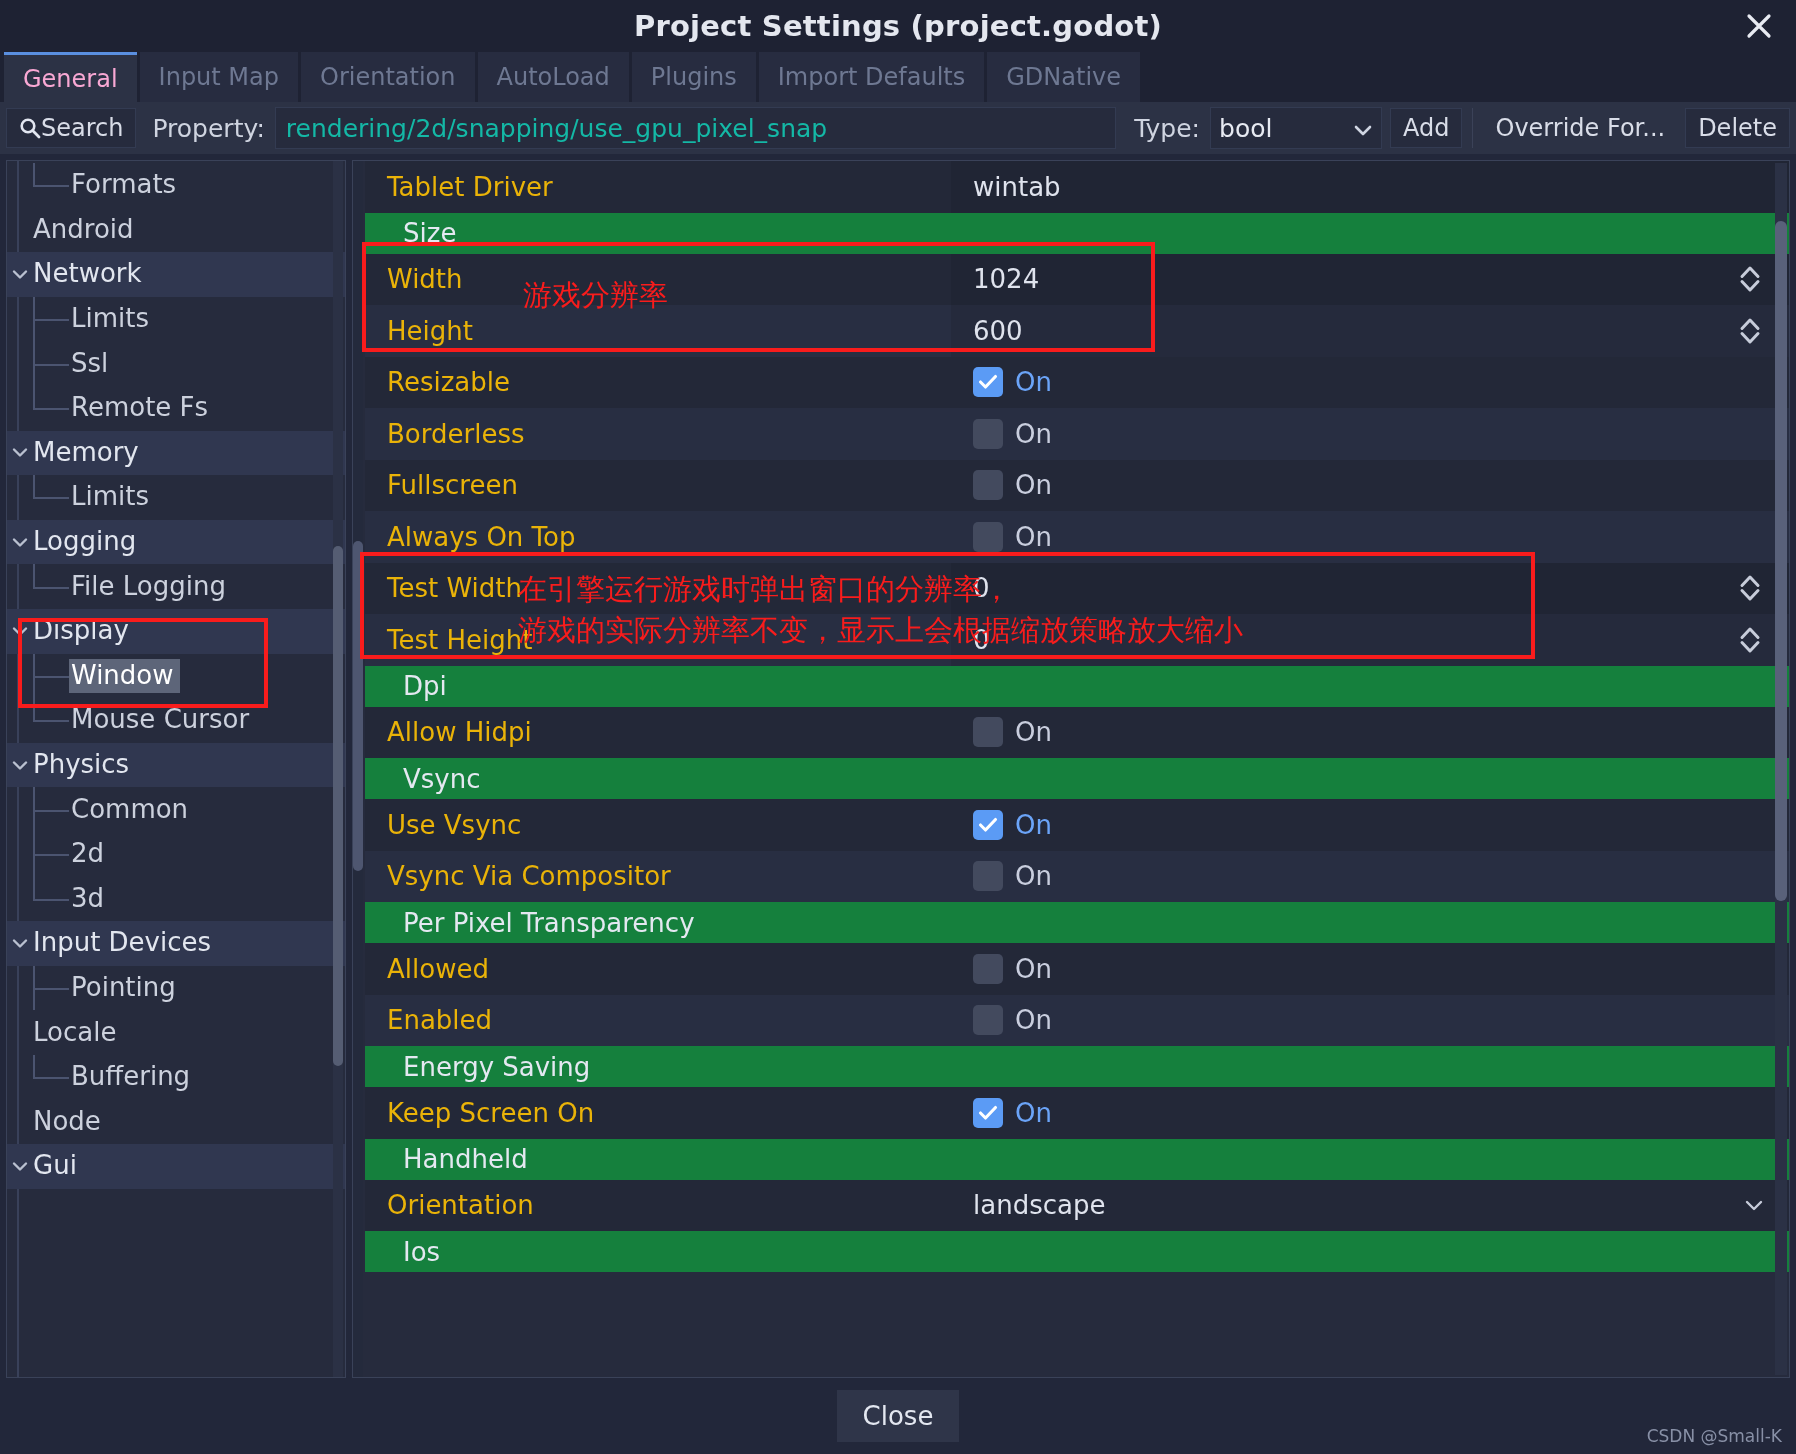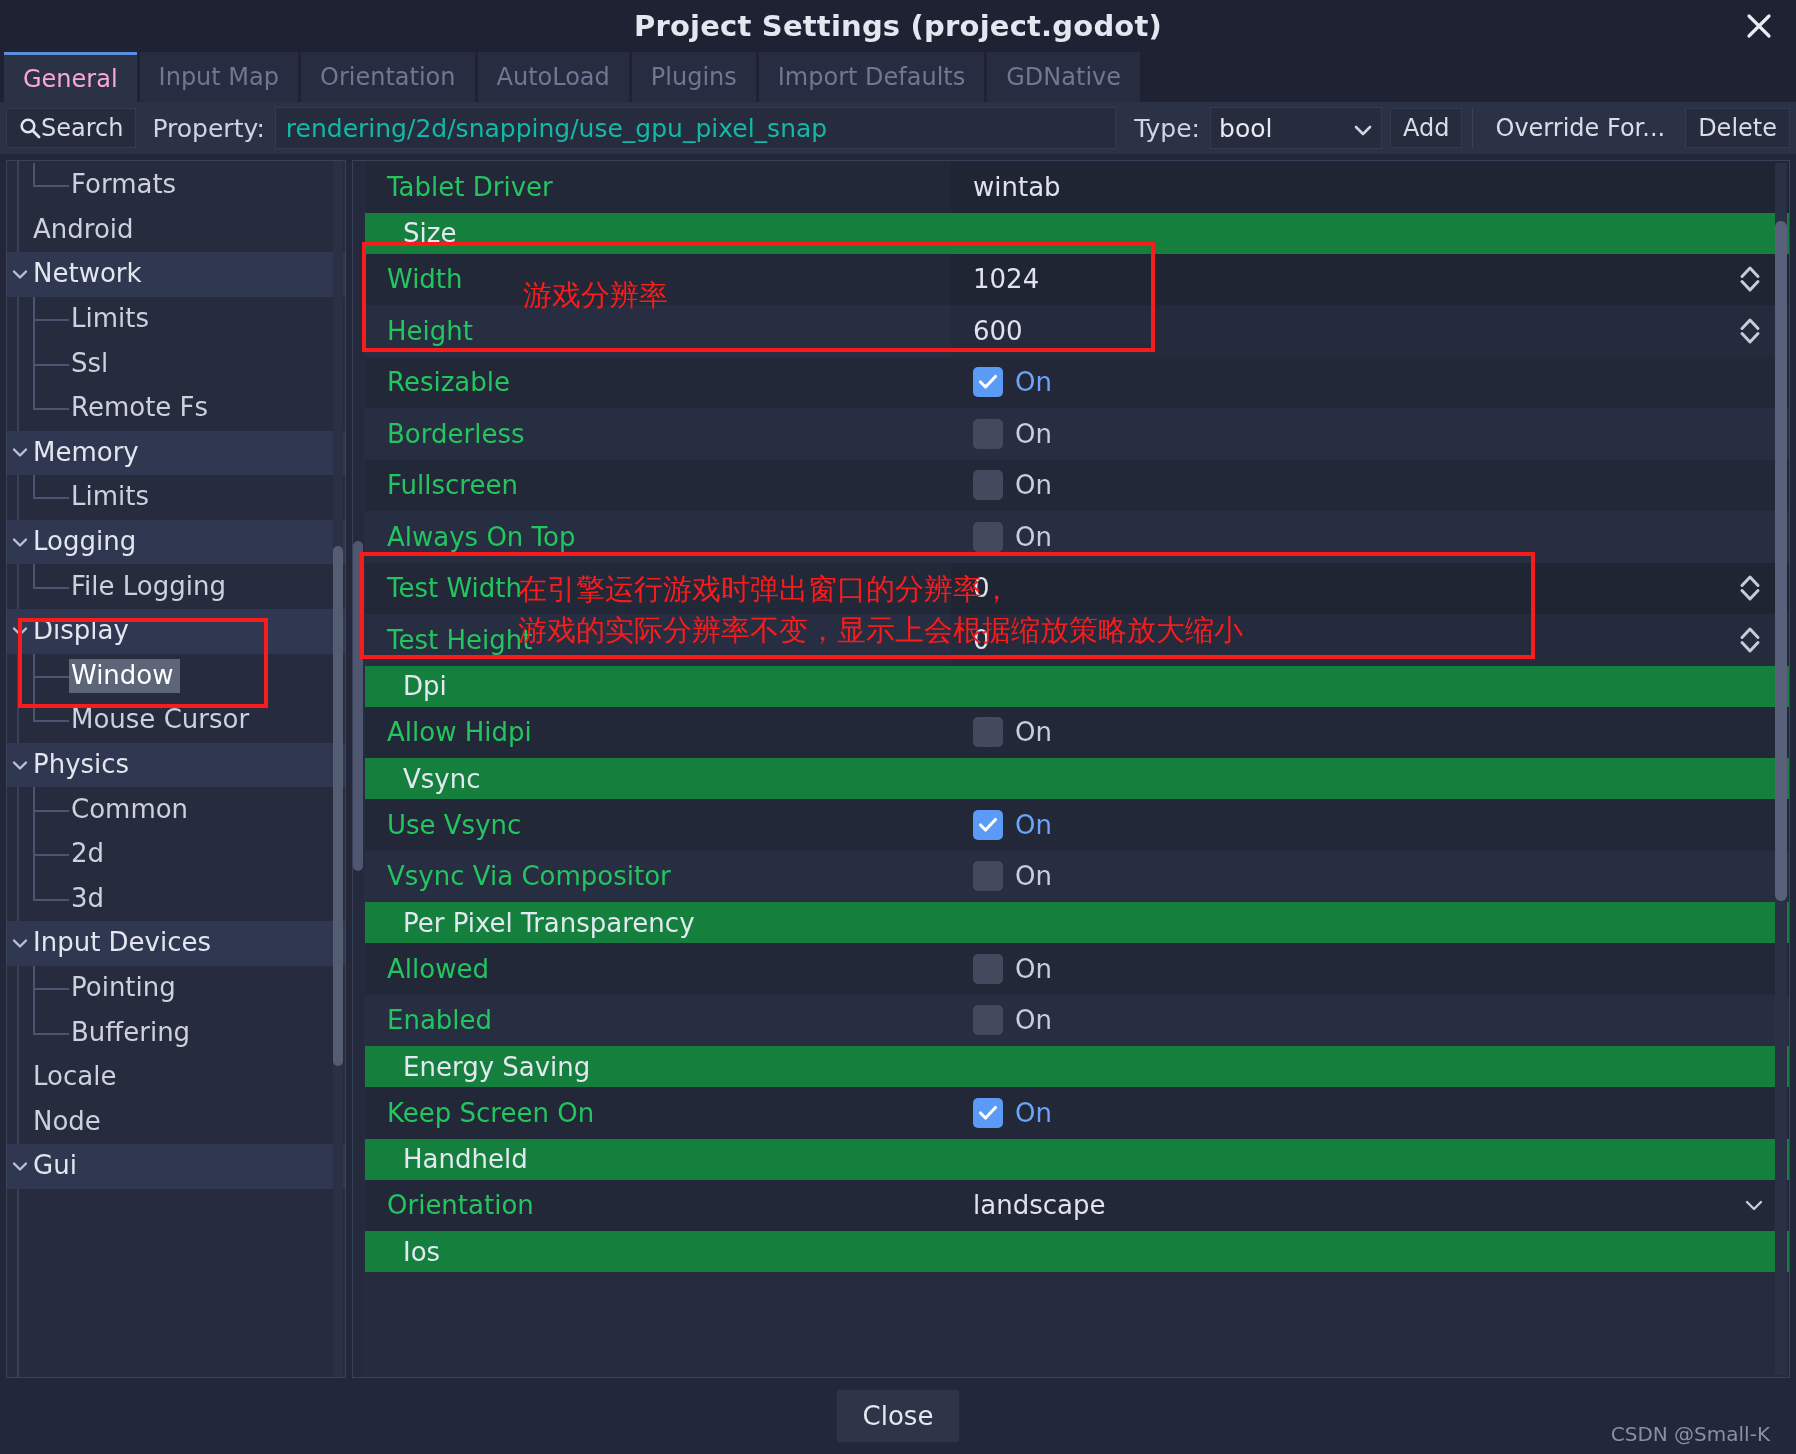--- a/index.html
+++ b/index.html
@@ -188,21 +188,21 @@
     display: flex; align-items: stretch;
     height: 51.5px;
     position: relative;
   }
   .prow.section { background: #15803d; height: 41px; }
   .prow.alt { background: #282e42; }
   .prow.norm { background: #232838; }
   .pname {
     width: 586px; flex: 0 0 586px;
     display: flex; align-items: center;
-    font-size: 26px; color: #22c55e;
+    font-size: 26px; color: #eab308;
     padding-left: 22px; white-space: nowrap;
   }
   .prow.section .pname {
     color: #e4e8f1; padding-left: 38px; font-size: 26px; width: auto; flex: 1 1 auto;
   }
   .pval {
     flex: 1 1 auto;
     display: flex; align-items: center;
     background: #232838;
     font-size: 26px; color: #dfe3ed;
@@ -264,22 +264,22 @@
     display: flex; align-items: center; justify-content: center;
   }
   .close-btn {
     background: #2f3549;
     color: #e3e7f0;
     font-size: 26px;
     padding: 11px 26px;
     cursor: pointer;
   }
   .watermark {
-    position: absolute; right: 26px; bottom: 8px;
-    font-size: 20px; color: #8890a6;
+    position: absolute; right: 14px; bottom: 8px;
+    font-size: 17px; color: #8890a6;
   }
 
   
   .ann-box {
     position: absolute;
     border: 4px solid #f91c1c;
     pointer-events: none;
     z-index: 40;
   }
   .ann-text {
@@ -441,26 +441,26 @@
               <svg width="18" height="13" viewBox="0 0 18 13">
                 <path d="M3 3.5 L9 9.5 L15 3.5" stroke="#b9c0d0" stroke-width="2.4" fill="none" stroke-linecap="round" stroke-linejoin="round"></path>
               </svg>
             </span>
             <span class="row-label">Input Devices</span>
           </div>
           <div class="tree-row child">
             <span class="connector"></span>
             <span class="row-label">Pointing</span>
           </div>
-          <div class="tree-row child last">
-            <span class="connector"></span>
-            <span class="row-label">Buffering</span>
-          </div>
           <div class="tree-row root-child">
             <span class="row-label">Locale</span>
+          </div>
+          <div class="tree-row child last">
+            <span class="connector"></span>
+            <span class="row-label">Buffering</span>
           </div>
           <div class="tree-row root-child">
             <span class="row-label">Node</span>
           </div>
           <div class="tree-row cat">
             <span class="tw">
               <svg width="18" height="13" viewBox="0 0 18 13">
                 <path d="M3 3.5 L9 9.5 L15 3.5" stroke="#b9c0d0" stroke-width="2.4" fill="none" stroke-linecap="round" stroke-linejoin="round"></path>
               </svg>
             </span>

